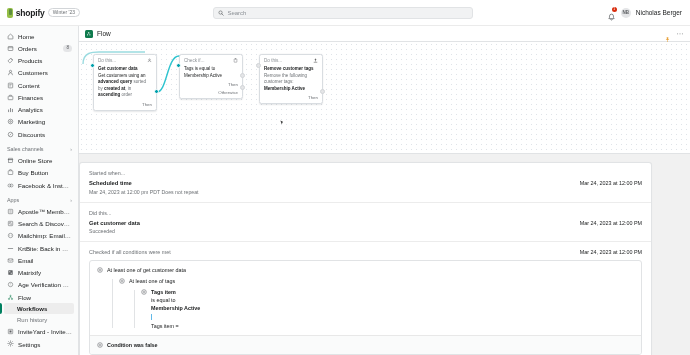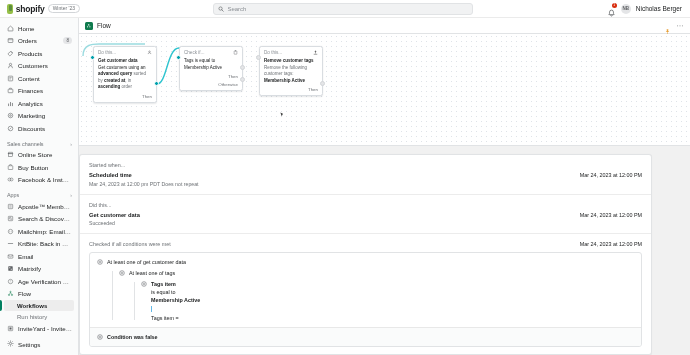--- a/index.html
+++ b/index.html
@@ -7,21 +7,21 @@
     width: 690px; height: 355px;
     font-family: "Liberation Sans", sans-serif;
     background: #f1f1f1;
     overflow: hidden;
     -webkit-font-smoothing: antialiased;
   }
   .app { position: relative; width: 690px; height: 355px; display: flex; flex-direction: column; }
 
   
   .topbar {
-    height: 18px; min-height: 18px;
+    height: 26px; min-height: 18px;
     background: #fff;
     display: flex; align-items: center;
     padding: 0 4px;
     border-bottom: 1px solid #ebebeb;
     position: relative; z-index: 5;
   }
   .brand { display: flex; align-items: center; gap: 3px; width: 76px; padding-left: 3px; }
   .shop-logo {
     width: 9px; height: 10px; border-radius: 2px;
     background: #95bf47; position: relative;

